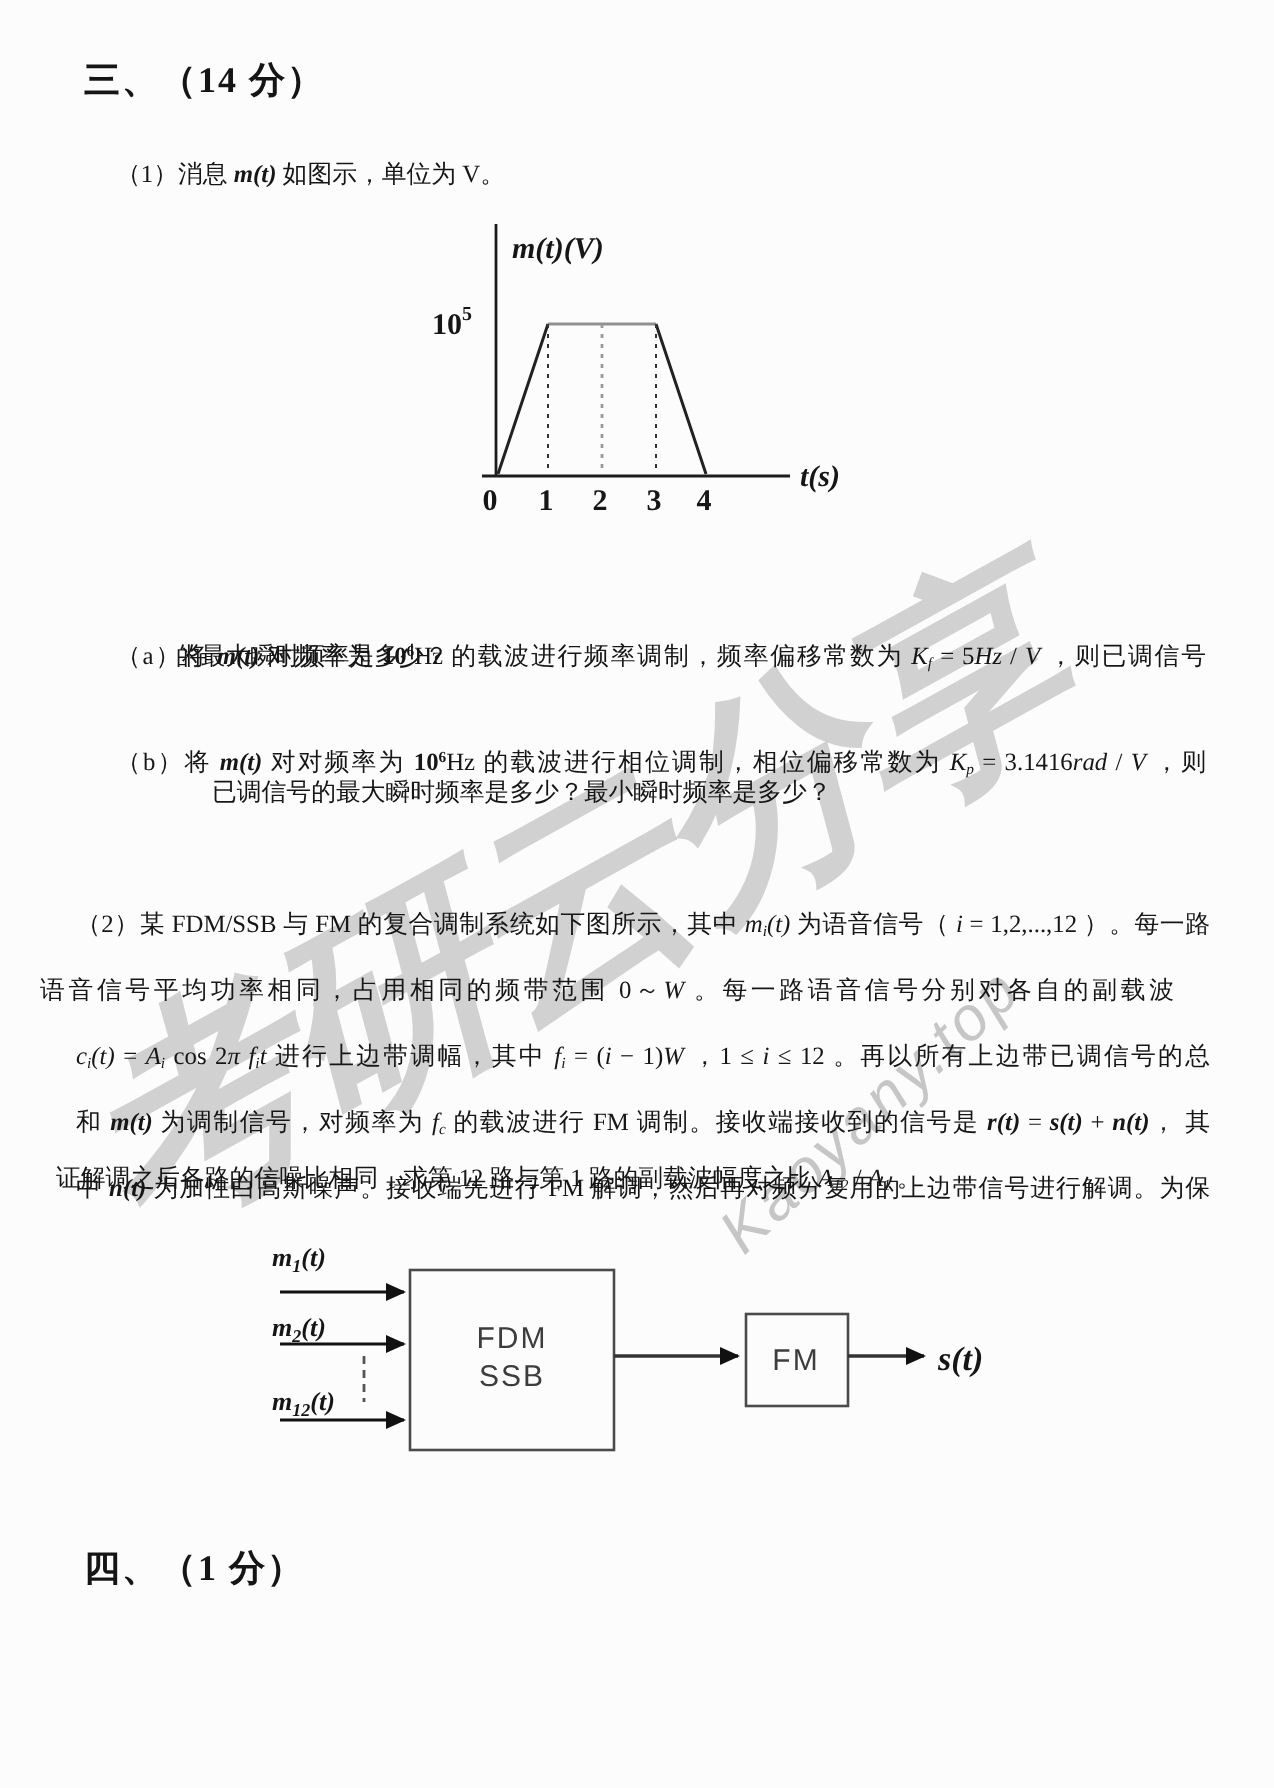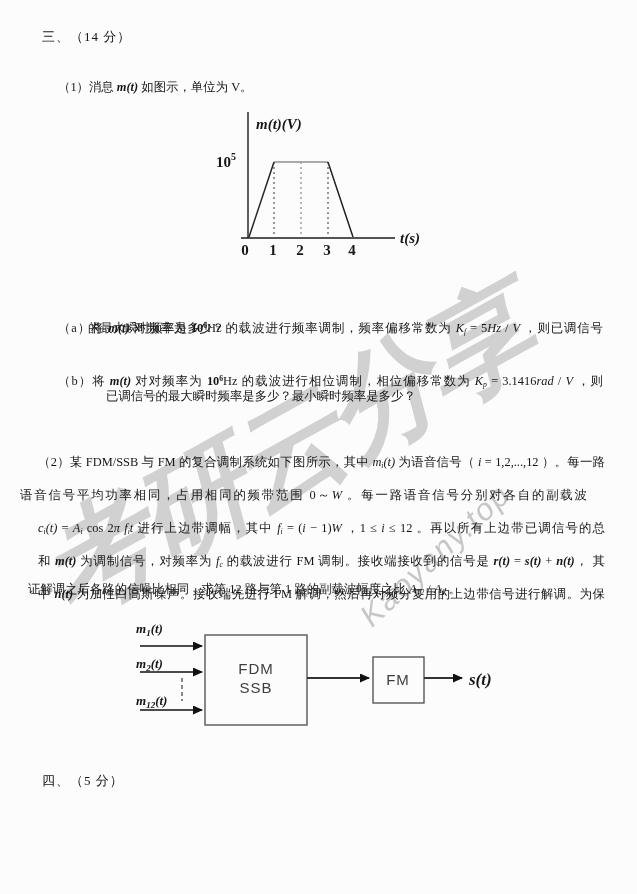--- a/index.html
+++ b/index.html
@@ -3,21 +3,21 @@
 <meta charset="utf-8">
 <style>
   html,body{margin:0;padding:0;background:#e8e8e8;}
   .page{
     position:relative; width:637px; height:894px; margin:0 auto;
     background:#fcfcfc; overflow:hidden;
     font-family:"Liberation Serif","DejaVu Serif",serif;
     color:#151515;
   }
   .heading{
-    position:absolute; left:42px; font-size:13px; font-weight:normal;
+    position:absolute; left:42px; font-size:18px; font-weight:bold;
     letter-spacing:1px; white-space:nowrap;
   }
   .bl{
     position:absolute; font-size:12.4px; line-height:18px; height:20px;
     color:#161616;
   }
   .nw{white-space:nowrap;}
   .just{text-align:justify; text-align-last:justify;margin-top:38px;}
   .mv{font-family:"Liberation Serif","DejaVu Serif",serif; font-style:italic;}
   .bseg{font-weight:bold;}
@@ -111,15 +111,15 @@
     <rect x="87" y="23" width="102" height="90" fill="#fcfcfc" stroke="#4a4a4a" stroke-width="1.3"></rect>
     <text class="boxlbl" x="138" y="62" text-anchor="middle">FDM</text>
     <text class="boxlbl" x="138" y="81" text-anchor="middle">SSB</text>
     <line x1="189" y1="66" x2="251" y2="66" stroke="#333" stroke-width="1.8" marker-end="url(#arr)"></line>
     <rect x="255" y="45" width="51" height="46" fill="#fcfcfc" stroke="#4a4a4a" stroke-width="1.3"></rect>
     <text class="boxlbl" x="280" y="73" text-anchor="middle">FM</text>
     <line x1="306" y1="66" x2="344" y2="66" stroke="#333" stroke-width="1.8" marker-end="url(#arr)"></line>
     <text x="351" y="73" font-size="17" class="gitalic" style="font-family:'Liberation Serif','DejaVu Serif',serif;font-weight:bold;">s(t)</text>
   </svg>
 
-  <div class="heading" style="top:772px;">四、（5 分）</div>
+  <div class="heading" style="top:772px;">四、（1 分）</div>
 
 </div>
 
 </body></html>

